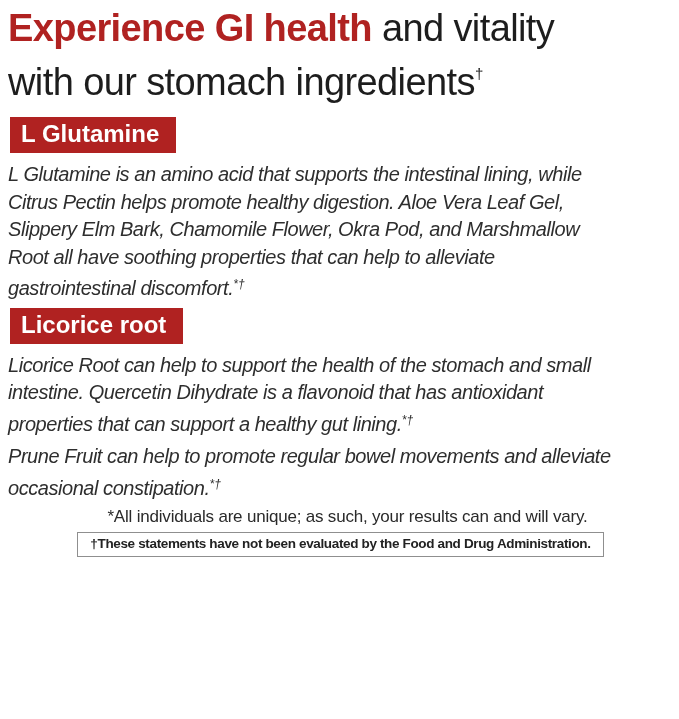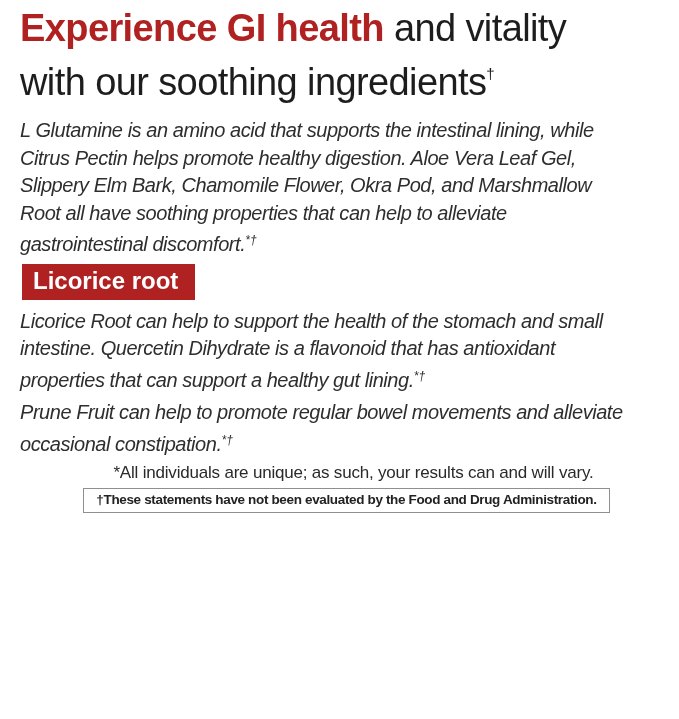--- a/index.html
+++ b/index.html
@@ -13,21 +13,21 @@
   html, body { background: #ffffff; }
   body {
     width: 679px;
     height: 719px;
     overflow: hidden;
     font-family: "Liberation Sans", "DejaVu Sans", sans-serif;
   }
   .page {
     width: 679px;
     height: 543px;
-    padding: 6px 6px 0 20px;
+    padding: 6px 6px 0 8px;
   }
   .headline {
     color: var(--headline-text);
     font-size: 38px;
     font-weight: 400;
     line-height: 45px;
     letter-spacing: -0.6px;
     margin-bottom: 12px;
   }
   .headline .hl {
@@ -85,24 +85,25 @@
     color: #222222;
   }
 </style>
 </head>
 <body>
 
 <div class="page">
 
   <h1 class="headline">
     <div class="h1-line"><span class="hl">Experience GI health</span><span> and vitality</span></div>
-    <div class="h1-line"><span>with our soothing ingredients</span><sup>†</sup></div>
+    <div class="h1-line"><span>with our stomach ingredients</span><sup>†</sup></div>
   </h1>
 
   <section>
+    <div class="sec-label">L Glutamine</div>
     <p class="sec-body"><span>L Glutamine is an amino acid that supports the intestinal lining, while
 Citrus Pectin helps promote healthy digestion. Aloe Vera Leaf Gel,
 Slippery Elm Bark, Chamomile Flower, Okra Pod, and Marshmallow
 Root all have soothing properties that can help to alleviate
 gastrointestinal discomfort.</span><sup>*†</sup></p>
   </section>
 
 
   <section>
     <div class="sec-label">Licorice root</div>

